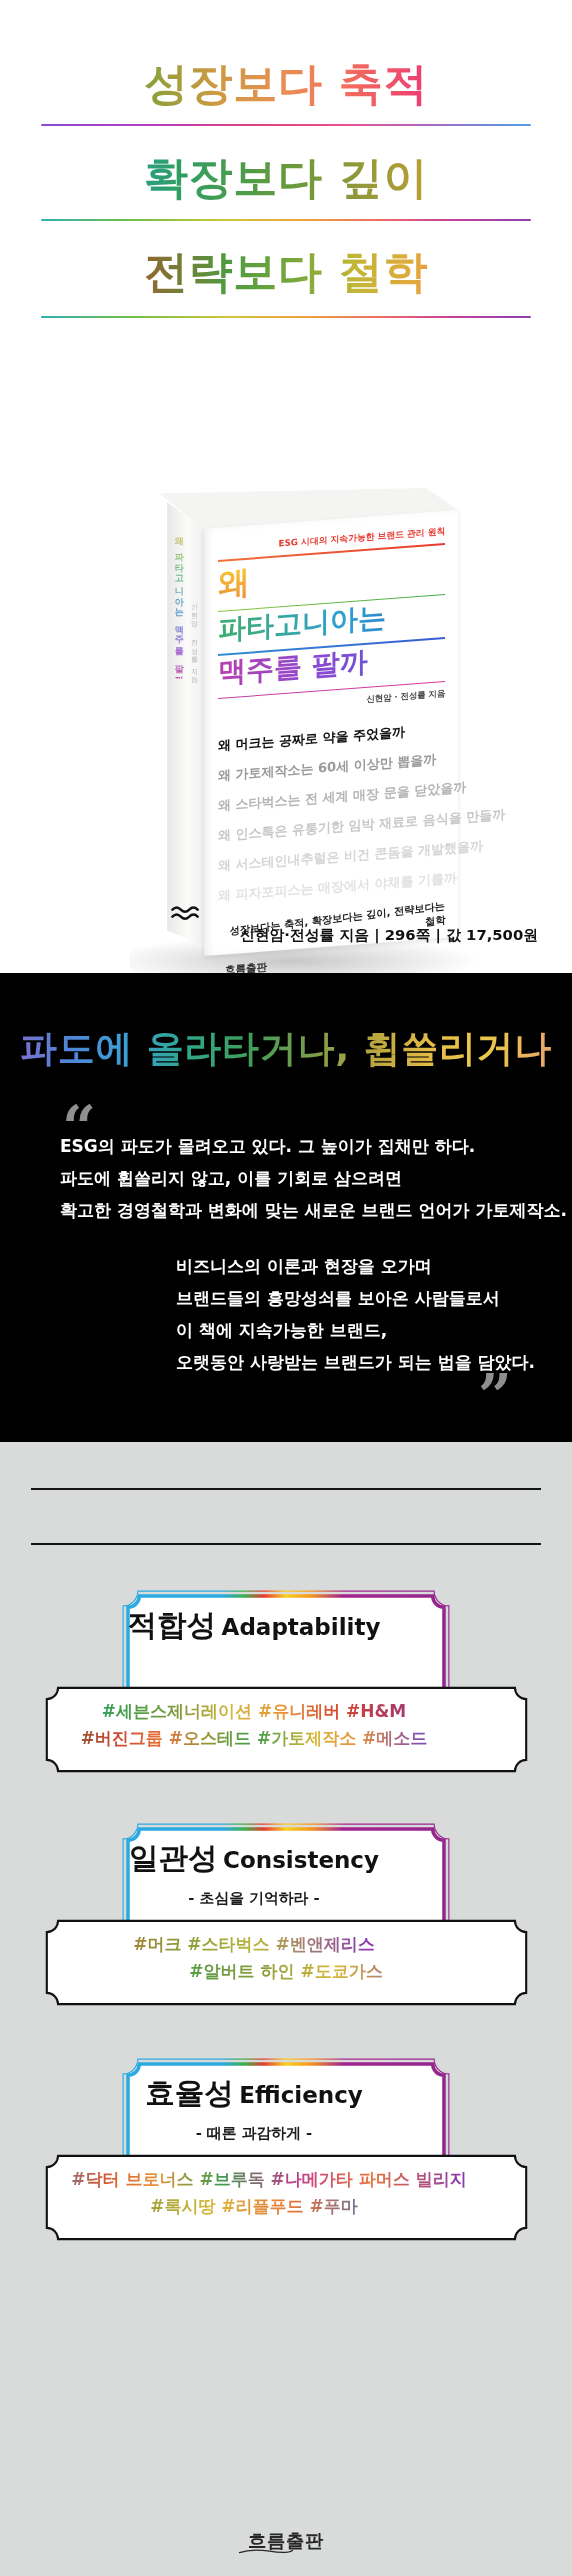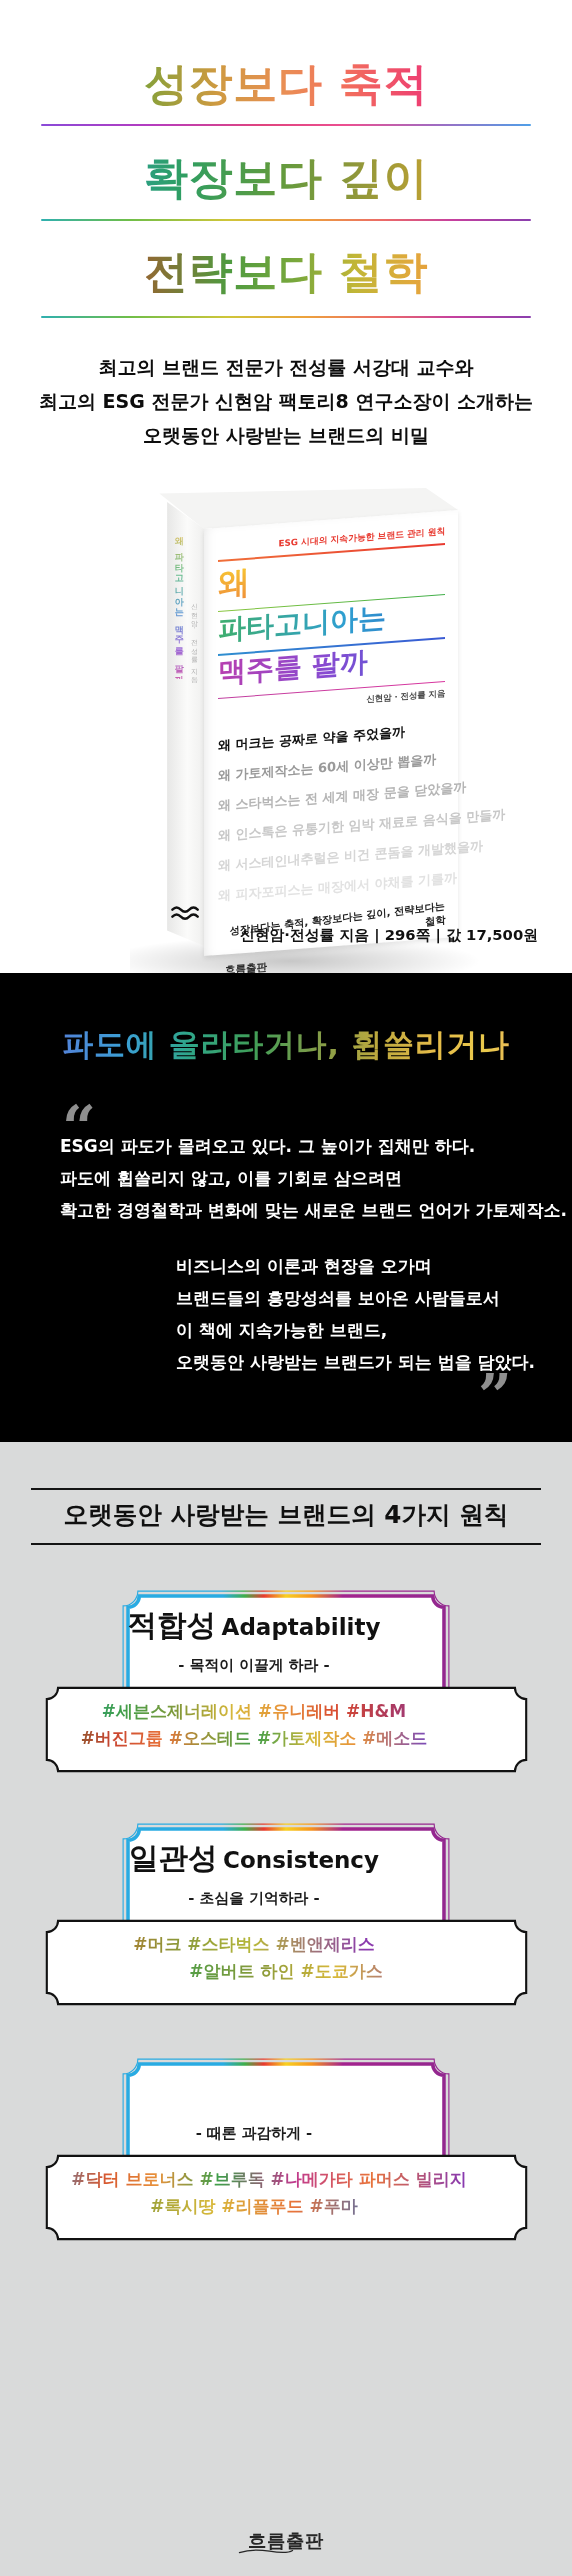--- a/index.html
+++ b/index.html
@@ -55,21 +55,21 @@
   .q2{color:#b5b5b5;font-weight:600;}
   .q3{color:#c8c8c8;font-weight:600;}
   .q4{color:#d6d6d6;font-weight:600;}
   .q5{color:#e2e2e2;font-weight:600;}
   .cv-footerline{margin-top:9.8px;text-align:right;font-size:10.2px;font-weight:800;color:#222;transform:rotate(-2.5deg);}
   .cv-pub{margin-top:15.5px;margin-left:7px;font-size:10.5px;font-weight:700;color:#2a2a2a;font-family:"DejaVu Serif","Liberation Serif",serif;}
   .book-info{position:absolute;top:926px;right:34px;font-size:14.8px;font-weight:800;color:#111;}
 
   
   .sec-quote{top:973px;height:470px;background:#000;}
-  .q-headline{position:absolute;top:51px;left:0;width:100%;text-align:center;font-size:31px;font-weight:900;letter-spacing:0.7px;
+  .q-headline{position:absolute;top:51px;left:0;width:100%;text-align:center;font-size:37px;font-weight:900;letter-spacing:0.7px;
     background-image:linear-gradient(90deg,#8a68cc 0%,#4f86d8 12%,#3ba0d4 22%,#2fa689 33%,#3f9e58 44%,#7f9c49 55%,#bca83e 66%,#e6bc49 76%,#e9c94c 85%,#eb9b72 100%);
     -webkit-background-clip:text;background-clip:text;color:transparent;}
   .q-mark{position:absolute;font-size:59px;line-height:1;color:#8f8f8f;font-weight:700;font-family:"DejaVu Serif","Liberation Serif",serif;}
   .q-open{top:125px;left:62px;}
   .q-close{top:394px;left:478px;}
   .q-para{position:absolute;left:0;width:100%;color:#fff;font-size:17px;font-weight:700;line-height:32px;white-space:nowrap;}
   .q-para1{top:157px;padding-left:60px;}
   .q-para2{top:277px;padding-left:176px;}
 
   
@@ -124,25 +124,20 @@
 <div class="page">
 
   <section class="sec-hero">
     <div class="headline grad-h1">성장보다 축적</div>
     <div class="hr hr-1"></div>
     <div class="headline grad-h2">확장보다 깊이</div>
     <div class="hr hr-2"></div>
     <div class="headline grad-h3">전략보다 철학</div>
     <div class="hr hr-3"></div>
 
-    <div class="intro">
-      <div>최고의 브랜드 전문가 전성률 서강대 교수와</div>
-      <div>최고의 ESG 전문가 신현암 팩토리8 연구소장이 소개하는</div>
-      <div>오랫동안 사랑받는 브랜드의 비밀</div>
-    </div>
 
     <div class="book">
       <div class="book-shadow"></div>
       <div class="book-topface"></div>
       <div class="book-spine">
         <span class="spine-title">왜 파타고니아는 맥주를 팔까</span>
         <span class="spine-authors">신현암 · 전성률 지음</span>
         <svg class="spine-wave" viewBox="0 0 42 26">
           <path d="M2 8 Q8 2 14 8 T26 8 T38 8 M2 18 Q8 12 14 18 T26 18 T38 18" fill="none" stroke="#111" stroke-width="3.4" stroke-linecap="round"></path>
         </svg>
@@ -185,32 +180,30 @@
       <div>비즈니스의 이론과 현장을 오가며</div>
       <div>브랜드들의 흥망성쇠를 보아온 사람들로서</div>
       <div>이 책에 지속가능한 브랜드,</div>
       <div>오랫동안 사랑받는 브랜드가 되는 법을 담았다.</div>
     </div>
     <div class="q-mark q-close">”</div>
   </section>
 
   <section class="sec-principles">
     <div class="p-line p-line-top"></div>
-    <h2 class="p-heading">오랫동안 사랑받는 브랜드의 4가지 원칙</h2>
     <div class="p-line p-line-bottom"></div>
 
     <div class="card" style="top:147px">
       <svg class="card-frame" viewBox="0 0 470 200" preserveAspectRatio="none">
         <path d="M 26,10 H 444 A 16,16 0 0 0 460,26 V 174 A 16,16 0 0 0 444,190 H 26 A 16,16 0 0 0 10,174 V 26 A 16,16 0 0 0 26,10 Z" fill="#ffffff" stroke="url(#frameGrad)" stroke-width="5"></path>
         <path d="M 24,3 H 446 A 21,21 0 0 0 467,24 V 176 A 21,21 0 0 0 446,197 H 24 A 21,21 0 0 0 3,176 V 24 A 21,21 0 0 0 24,3 Z" fill="none" stroke="url(#frameGrad)" stroke-width="1.6"></path>
       </svg>
       <div class="card-title">
         <span class="kr">적합성</span><span class="en">Adaptability</span>
       </div>
-      <div class="card-sub">-  목적이 이끌게 하라  -</div>
       <svg class="tag-frame" viewBox="0 0 690 126" preserveAspectRatio="none">
         <path d="M 20,4 H 670 A 16,16 0 0 0 686,20 V 106 A 16,16 0 0 0 670,122 H 20 A 16,16 0 0 0 4,106 V 20 A 16,16 0 0 0 20,4 Z" fill="#ffffff" stroke="#111111" stroke-width="3"></path>
       </svg>
       <div class="tags tags1 g-c0l1">#세븐스제너레이션 #유니레버 #H&amp;M</div>
       <div class="tags tags2 g-c0l2">#버진그룹 #오스테드 #가토제작소 #메소드</div>
     </div>
 
     <div class="card" style="top:380px">
       <svg class="card-frame" viewBox="0 0 470 200" preserveAspectRatio="none">
         <path d="M 26,10 H 444 A 16,16 0 0 0 460,26 V 174 A 16,16 0 0 0 444,190 H 26 A 16,16 0 0 0 10,174 V 26 A 16,16 0 0 0 26,10 Z" fill="#ffffff" stroke="url(#frameGrad)" stroke-width="5"></path>
@@ -225,20 +218,23 @@
       </svg>
       <div class="tags tags1 g-c1l1">#머크 #스타벅스 #벤앤제리스</div>
       <div class="tags tags2 g-c1l2">#알버트 하인 #도쿄가스</div>
     </div>
 
     <div class="card" style="top:615px">
       <svg class="card-frame" viewBox="0 0 470 200" preserveAspectRatio="none">
         <path d="M 26,10 H 444 A 16,16 0 0 0 460,26 V 174 A 16,16 0 0 0 444,190 H 26 A 16,16 0 0 0 10,174 V 26 A 16,16 0 0 0 26,10 Z" fill="#ffffff" stroke="url(#frameGrad)" stroke-width="5"></path>
         <path d="M 24,3 H 446 A 21,21 0 0 0 467,24 V 176 A 21,21 0 0 0 446,197 H 24 A 21,21 0 0 0 3,176 V 24 A 21,21 0 0 0 24,3 Z" fill="none" stroke="url(#frameGrad)" stroke-width="1.6"></path>
       </svg>
+      <div class="card-title">
+        <span class="kr">효율성</span><span class="en">Efficiency</span>
+      </div>
       <div class="card-sub">-  때론 과감하게  -</div>
       <svg class="tag-frame" viewBox="0 0 690 126" preserveAspectRatio="none">
         <path d="M 20,4 H 670 A 16,16 0 0 0 686,20 V 106 A 16,16 0 0 0 670,122 H 20 A 16,16 0 0 0 4,106 V 20 A 16,16 0 0 0 20,4 Z" fill="#ffffff" stroke="#111111" stroke-width="3"></path>
       </svg>
       <div class="tags tags1 g-c2l1">#닥터 브로너스 #브루독 #나메가타 파머스 빌리지</div>
       <div class="tags tags2 g-c2l2">#록시땅 #리플푸드 #푸마</div>
     </div>
 
 
     <div class="footer-logo">

